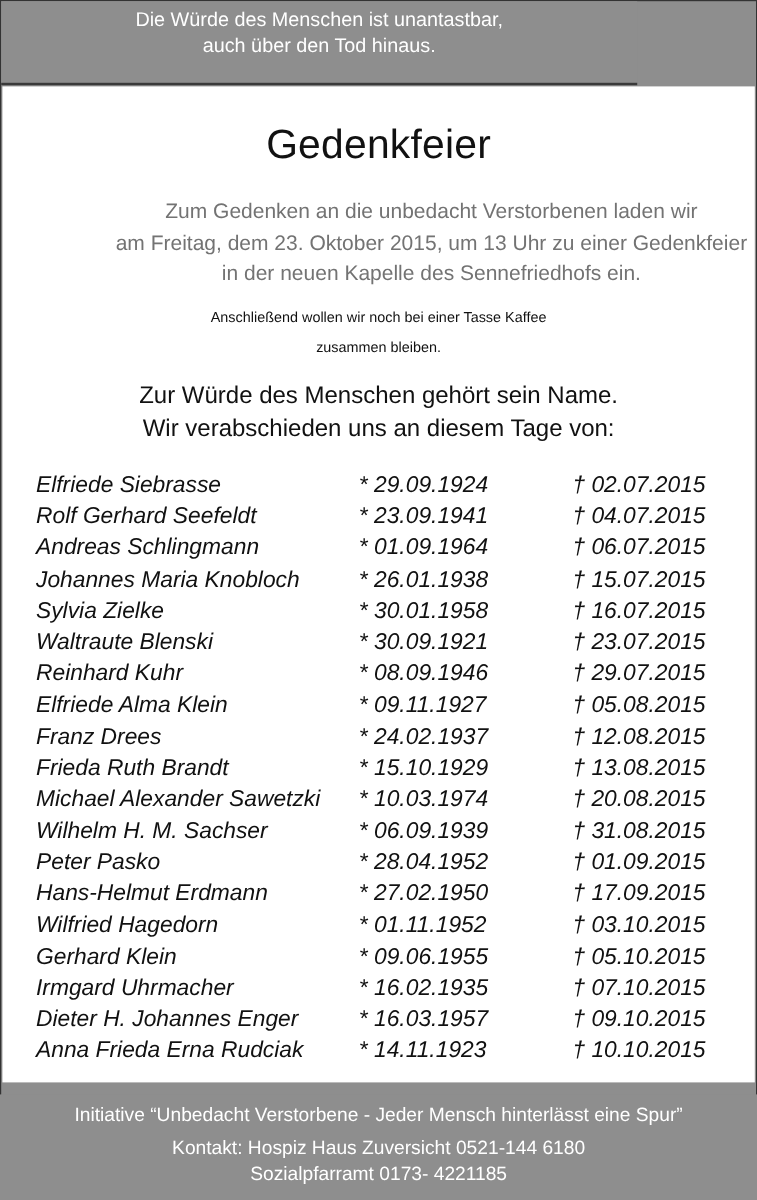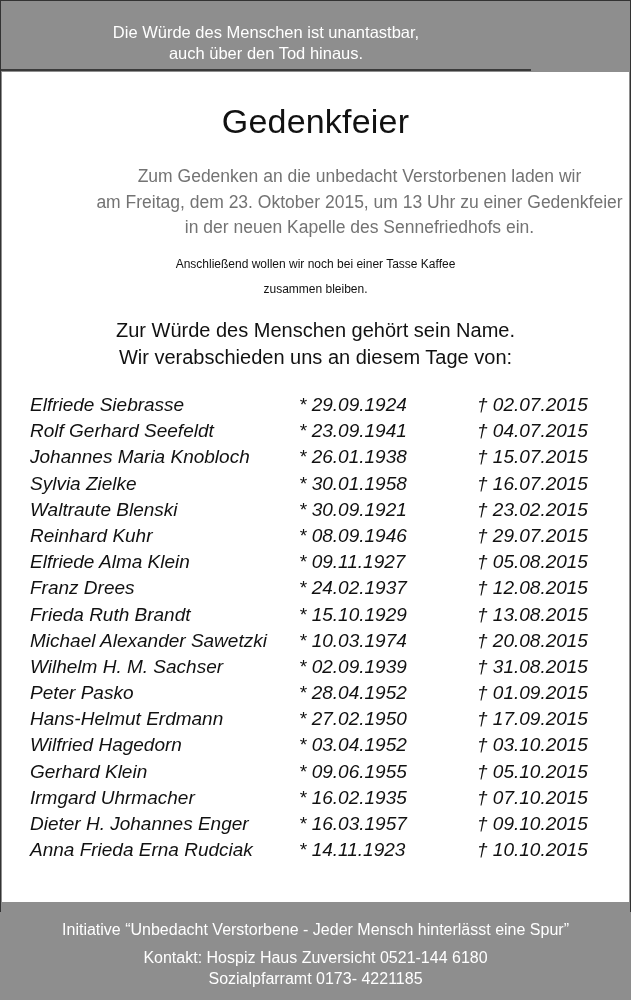--- a/index.html
+++ b/index.html
@@ -11,21 +11,21 @@
   }
   .frame {
     position: absolute; left: 0; top: 0; width: 631px; height: 1000px;
     box-sizing: border-box; border: 1px solid #333;
   }
   .header {
     position: absolute; left: 1px; top: 1px; width: 530px; height: 70px;
     background: #8e8e8e; color: #fff; text-align: center;
     font-size: 16.5px; line-height: 21px;
     border-bottom: 2px solid #3a3a3a;
-    box-sizing: border-box; padding-top: 21px;
+    box-sizing: border-box; padding-top: 6px;
   }
   .content {
     position: absolute; left: 2px; top: 72px; width: 627px; height: 830px;
     background: #fff;
   }
   .title {
     position: absolute; left: 0; top: 30px; width: 100%; text-align: center;
     font-size: 34px; color: #111; font-weight: normal; letter-spacing: 0.2px;
   }
   .intro {
@@ -93,33 +93,38 @@
         <span class="name">Elfriede Siebrasse</span>
         <span class="born">* 29.09.1924</span>
         <span class="died">† 02.07.2015</span>
       </div>
       <div class="row">
         <span class="name">Rolf Gerhard Seefeldt</span>
         <span class="born">* 23.09.1941</span>
         <span class="died">† 04.07.2015</span>
       </div>
       <div class="row">
+        <span class="name">Andreas Schlingmann</span>
+        <span class="born">* 01.09.1964</span>
+        <span class="died">† 06.07.2015</span>
+      </div>
+      <div class="row">
         <span class="name">Johannes Maria Knobloch</span>
         <span class="born">* 26.01.1938</span>
         <span class="died">† 15.07.2015</span>
       </div>
       <div class="row">
         <span class="name">Sylvia Zielke</span>
         <span class="born">* 30.01.1958</span>
         <span class="died">† 16.07.2015</span>
       </div>
       <div class="row">
         <span class="name">Waltraute Blenski</span>
         <span class="born">* 30.09.1921</span>
-        <span class="died">† 23.02.2015</span>
+        <span class="died">† 23.07.2015</span>
       </div>
       <div class="row">
         <span class="name">Reinhard Kuhr</span>
         <span class="born">* 08.09.1946</span>
         <span class="died">† 29.07.2015</span>
       </div>
       <div class="row">
         <span class="name">Elfriede Alma Klein</span>
         <span class="born">* 09.11.1927</span>
         <span class="died">† 05.08.2015</span>
@@ -134,36 +139,36 @@
         <span class="born">* 15.10.1929</span>
         <span class="died">† 13.08.2015</span>
       </div>
       <div class="row">
         <span class="name">Michael Alexander Sawetzki</span>
         <span class="born">* 10.03.1974</span>
         <span class="died">† 20.08.2015</span>
       </div>
       <div class="row">
         <span class="name">Wilhelm H. M. Sachser</span>
-        <span class="born">* 02.09.1939</span>
+        <span class="born">* 06.09.1939</span>
         <span class="died">† 31.08.2015</span>
       </div>
       <div class="row">
         <span class="name">Peter Pasko</span>
         <span class="born">* 28.04.1952</span>
         <span class="died">† 01.09.2015</span>
       </div>
       <div class="row">
         <span class="name">Hans-Helmut Erdmann</span>
         <span class="born">* 27.02.1950</span>
         <span class="died">† 17.09.2015</span>
       </div>
       <div class="row">
         <span class="name">Wilfried Hagedorn</span>
-        <span class="born">* 03.04.1952</span>
+        <span class="born">* 01.11.1952</span>
         <span class="died">† 03.10.2015</span>
       </div>
       <div class="row">
         <span class="name">Gerhard Klein</span>
         <span class="born">* 09.06.1955</span>
         <span class="died">† 05.10.2015</span>
       </div>
       <div class="row">
         <span class="name">Irmgard Uhrmacher</span>
         <span class="born">* 16.02.1935</span>

